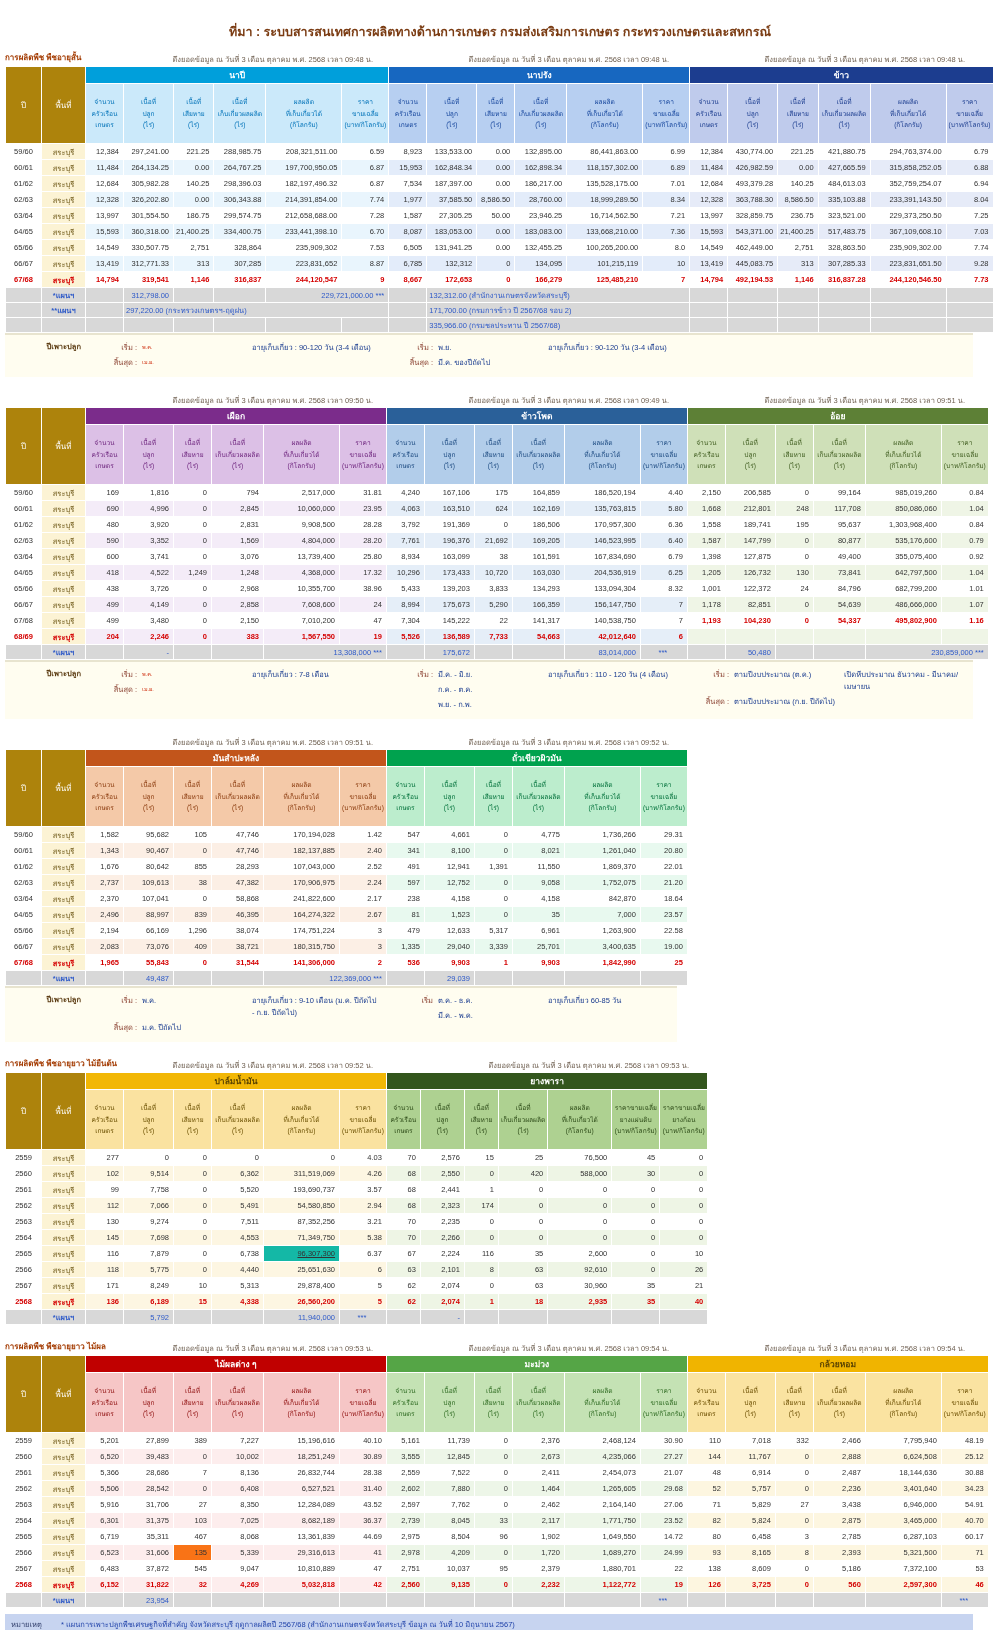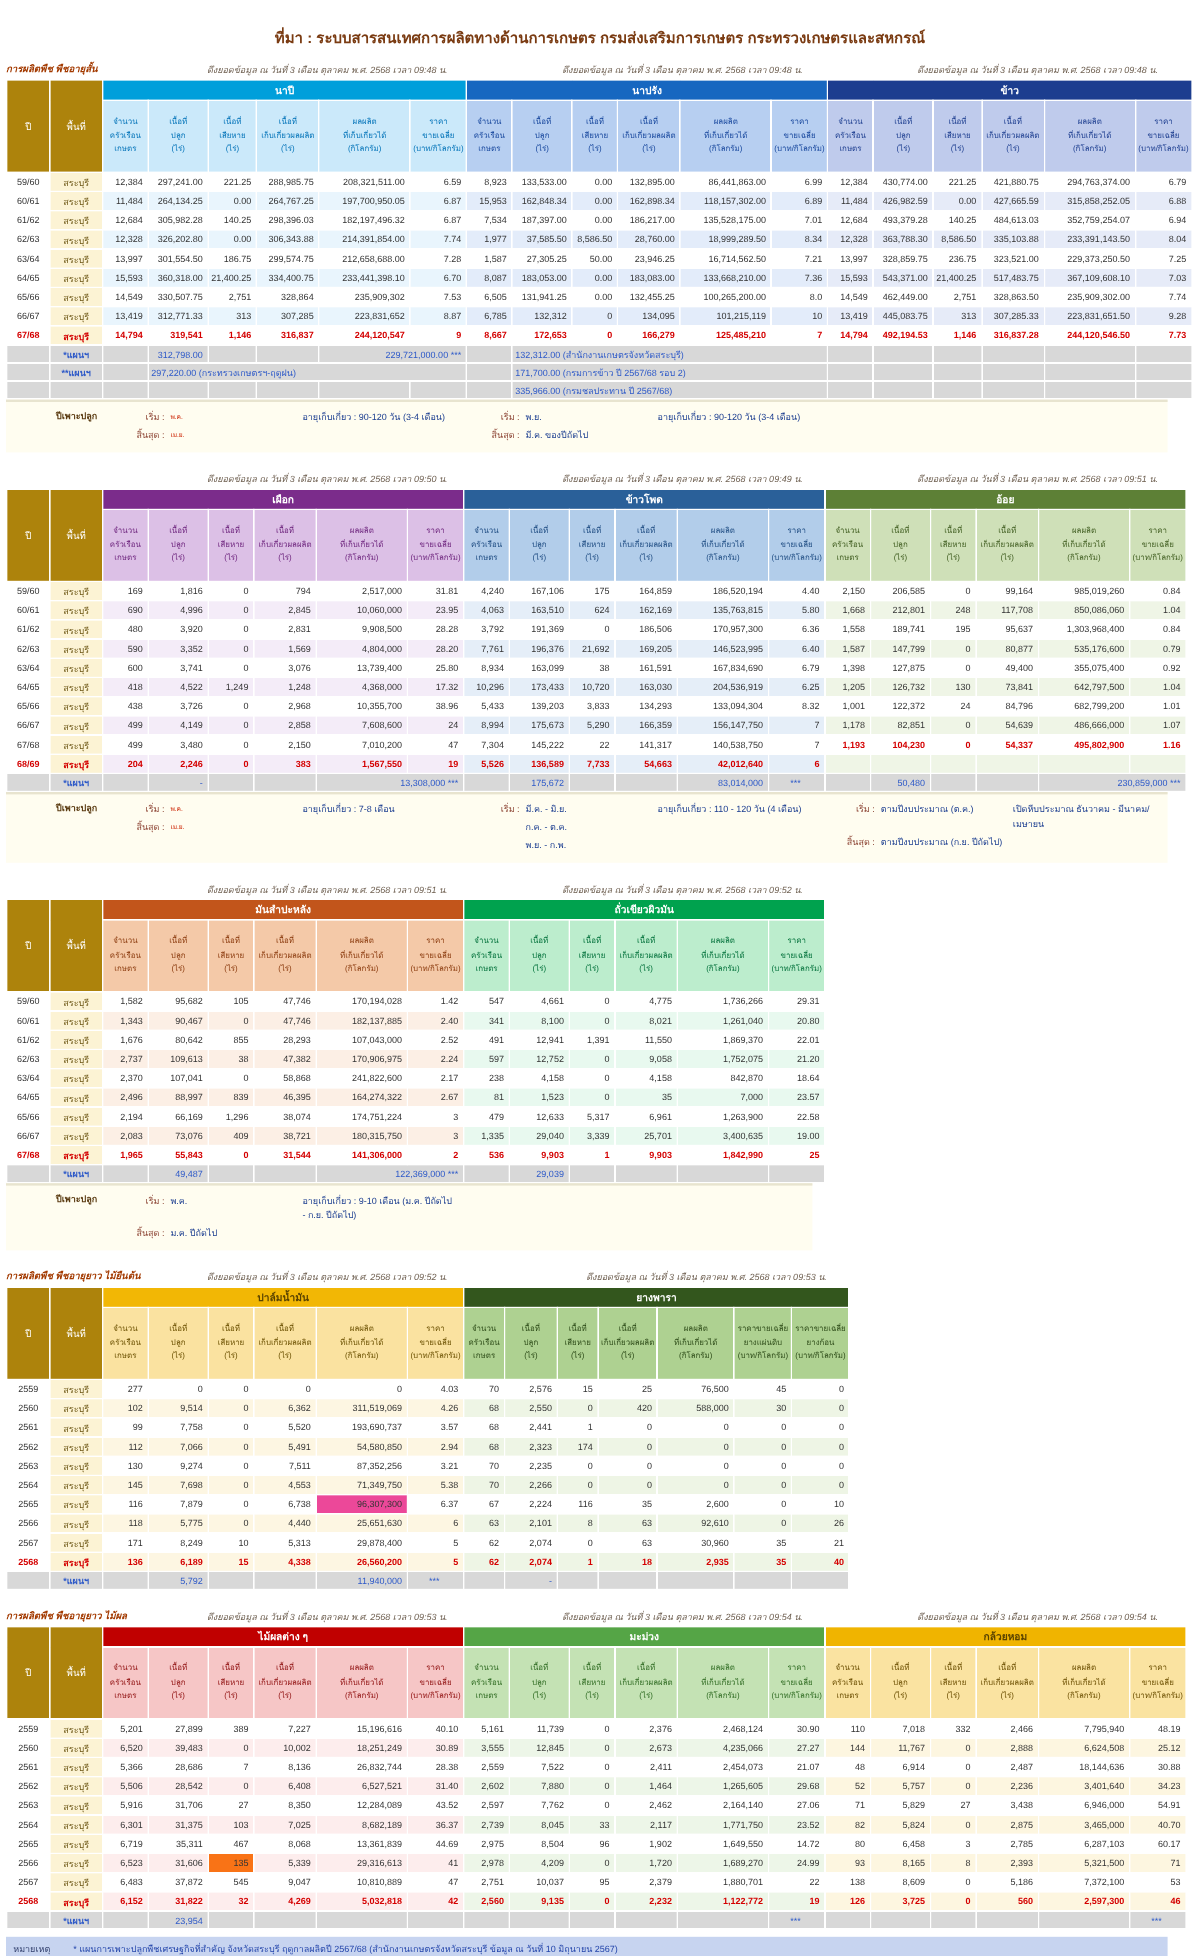--- a/index.html
+++ b/index.html
@@ -1,19 +1,19 @@
 <!DOCTYPE html>
 <html><head>
 <meta charset="utf-8">
 <style>
   html,body{margin:0;padding:0;background:#fff;}
   body{width:1000px;height:1630px;overflow:hidden;font-family:"Liberation Sans","DejaVu Sans",sans-serif;}
   .title{ text-align:center;color:#7a3b12;font-weight:bold;font-size:12.5px;margin:22px 0 8px;}
   .band{margin:0 0 14px 5px;position:relative;}
-  .band-meta{display:flex;align-items:center;font-size:7.5px;color:#6e5f50;height:15px;position:relative;margin-bottom:1px;font-style:italic;}
+  .band-meta{display:flex;align-items:flex-end;font-size:7.5px;color:#6e5f50;height:15px;position:relative;margin-bottom:1px;}
   .band-label{position:absolute;left:0;bottom:1px;color:#a33a00;font-weight:bold;font-size:8px;white-space:nowrap;}
   .ts{text-align:right;padding-right:8px;white-space:nowrap;box-sizing:border-box;}
   table{border-collapse:collapse;table-layout:fixed;}
   td,th{border:1px solid #fff;padding:0 2px;overflow:hidden;white-space:nowrap;box-sizing:border-box;}
   th.corner{background:#ad830c;color:#fff;font-size:8px;font-weight:normal;}
   th.crop{color:#fff;font-weight:bold;font-size:8.5px;height:17px;}
   th.colhdr{font-size:6.6px;font-weight:normal;line-height:1.75;height:60px;vertical-align:middle;text-align:center;}
   td.year{text-align:center;font-size:7.5px;background:#fff;color:#333;height:16px;}
   td.area{text-align:center;font-size:7.5px;background:#fcf3d4;color:#6b5513;}
   td.num{text-align:right;font-size:7.5px;color:#333;padding-right:4px;}
@@ -932,20 +932,31 @@
           <div class="p-line">
             <span class="pl">เริ่ม :</span>
             <span class="pv">พ.ค.</span>
             <span class="ph">อายุเก็บเกี่ยว : 9-10 เดือน (ม.ค. ปีถัดไป - ก.ย. ปีถัดไป)</span>
           </div>
           <div class="p-line">
             <span class="pl">สิ้นสุด :</span>
             <span class="pv">ม.ค. ปีถัดไป</span>
           </div>
         </div>
+        <div class="p-seg" style="width: 296px; flex: 0 0 auto;">
+          <div class="p-line">
+            <span class="pl">เริ่ม</span>
+            <span class="pv">ต.ค. - ธ.ค.</span>
+            <span class="ph">อายุเก็บเกี่ยว 60-85 วัน</span>
+          </div>
+          <div class="p-line">
+            <span class="pl"></span>
+            <span class="pv">มี.ค. - พ.ค.</span>
+          </div>
+        </div>
       </div>
     </div>
     <div class="band">
       <div class="band-meta">
         <span class="band-label">การผลิตพืช พืชอายุยาว ไม้ยืนต้น</span>
         <div style="width: 80px; flex: 0 0 auto;"></div>
         <div class="ts" style="width: 296px; flex: 0 0 auto;">ดึงยอดข้อมูล ณ วันที่ 3 เดือน ตุลาคม พ.ศ. 2568 เวลา 09:52 น.</div>
         <div class="ts" style="width: 316px; flex: 0 0 auto;">ดึงยอดข้อมูล ณ วันที่ 3 เดือน ตุลาคม พ.ศ. 2568 เวลา 09:53 น.</div>
       </div>
       <table>
@@ -1092,21 +1103,21 @@
             <td class="num" style="background: rgb(238, 245, 229);">0</td>
             <td class="num" style="background: rgb(238, 245, 229);">0</td>
           </tr>
           <tr>
             <td class="year">2565</td>
             <td class="area">สระบุรี</td>
             <td class="num" style="background: rgb(255, 255, 255);">116</td>
             <td class="num" style="background: rgb(255, 255, 255);">7,879</td>
             <td class="num" style="background: rgb(255, 255, 255);">0</td>
             <td class="num" style="background: rgb(255, 255, 255);">6,738</td>
-            <td class="num" style="background: #ec4899;">96,307,300</td>
+            <td class="num" style="background: #14b8a6; text-decoration: underline;">96,307,300</td>
             <td class="num" style="background: rgb(255, 255, 255);">6.37</td>
             <td class="num" style="background: rgb(255, 255, 255);">67</td>
             <td class="num" style="background: rgb(255, 255, 255);">2,224</td>
             <td class="num" style="background: rgb(255, 255, 255);">116</td>
             <td class="num" style="background: rgb(255, 255, 255);">35</td>
             <td class="num" style="background: rgb(255, 255, 255);">2,600</td>
             <td class="num" style="background: rgb(255, 255, 255);">0</td>
             <td class="num" style="background: rgb(255, 255, 255);">10</td>
           </tr>
           <tr>

